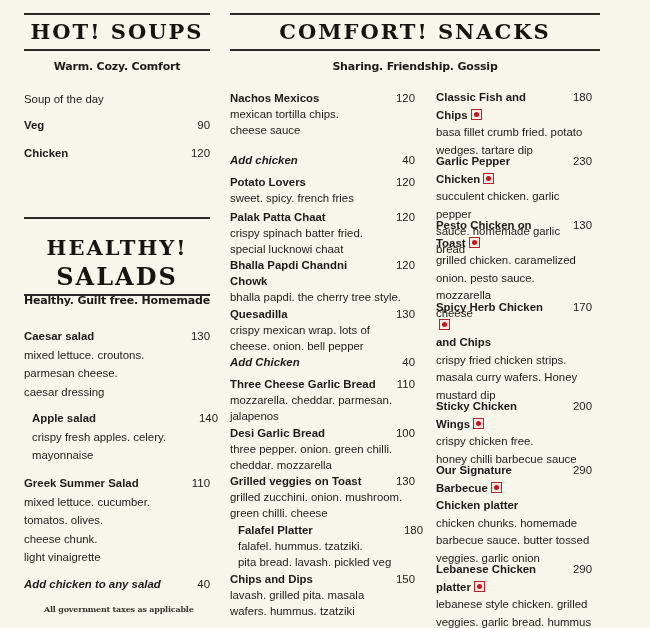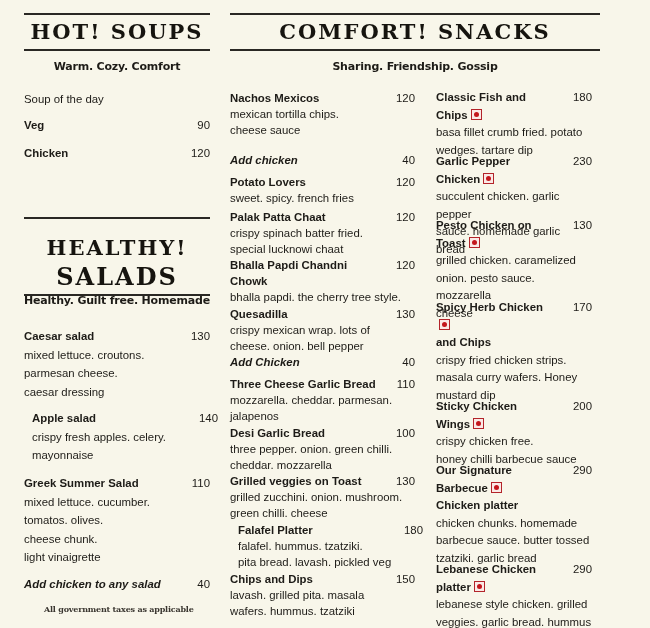--- a/index.html
+++ b/index.html
@@ -256,20 +256,20 @@
   <div class="item right-item" style="position:absolute; top:398px; left:0; width:156px;">
     <div class="item-head"><span>Sticky Chicken Wings</span><span class="nonveg"></span><span class="item-price">200</span></div>
     <div class="item-desc">crispy chicken free.</div>
     <div class="item-desc">honey chilli barbecue sauce</div>
   </div>
   <div class="item right-item" style="position:absolute; top:462px; left:0; width:156px;">
     <div class="item-head"><span>Our Signature Barbecue</span><span class="nonveg"></span><span class="item-price">290</span></div>
     <div class="item-head"><span>Chicken platter</span></div>
     <div class="item-desc">chicken chunks. homemade</div>
     <div class="item-desc">barbecue sauce. butter tossed</div>
-    <div class="item-desc">tzatziki. garlic bread</div>
+    <div class="item-desc">veggies. garlic onion</div>
   </div>
   <div class="item right-item" style="position:absolute; top:561px; left:0; width:156px;">
     <div class="item-head"><span>Lebanese Chicken platter</span><span class="nonveg"></span><span class="item-price">290</span></div>
     <div class="item-desc">lebanese style chicken. grilled</div>
     <div class="item-desc">veggies. garlic bread. hummus</div>
   </div>
 </div>
 
 </body></html>

